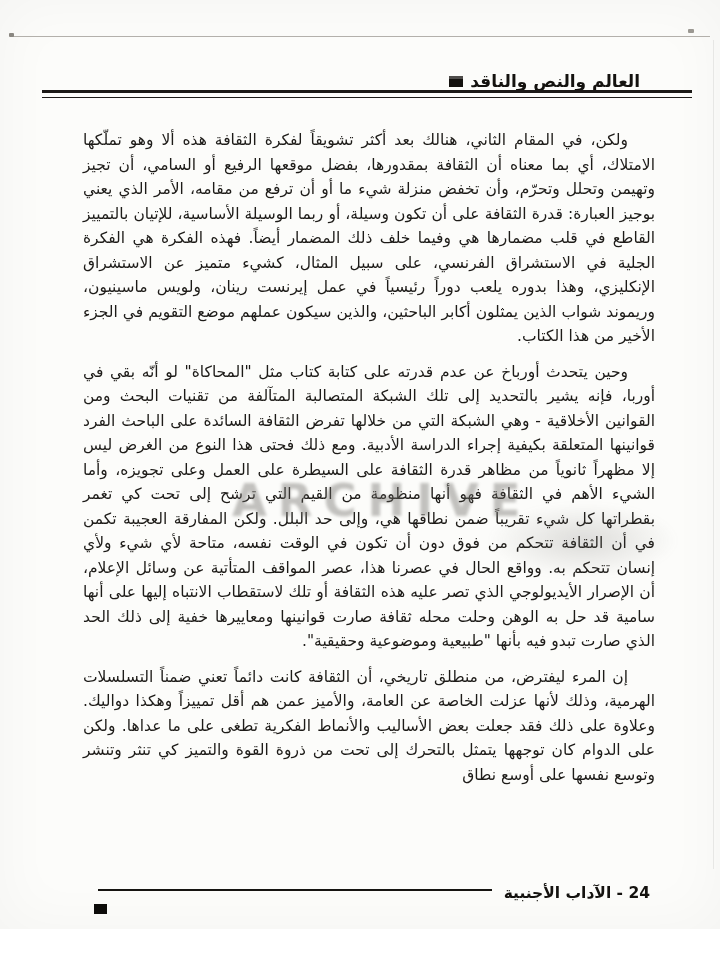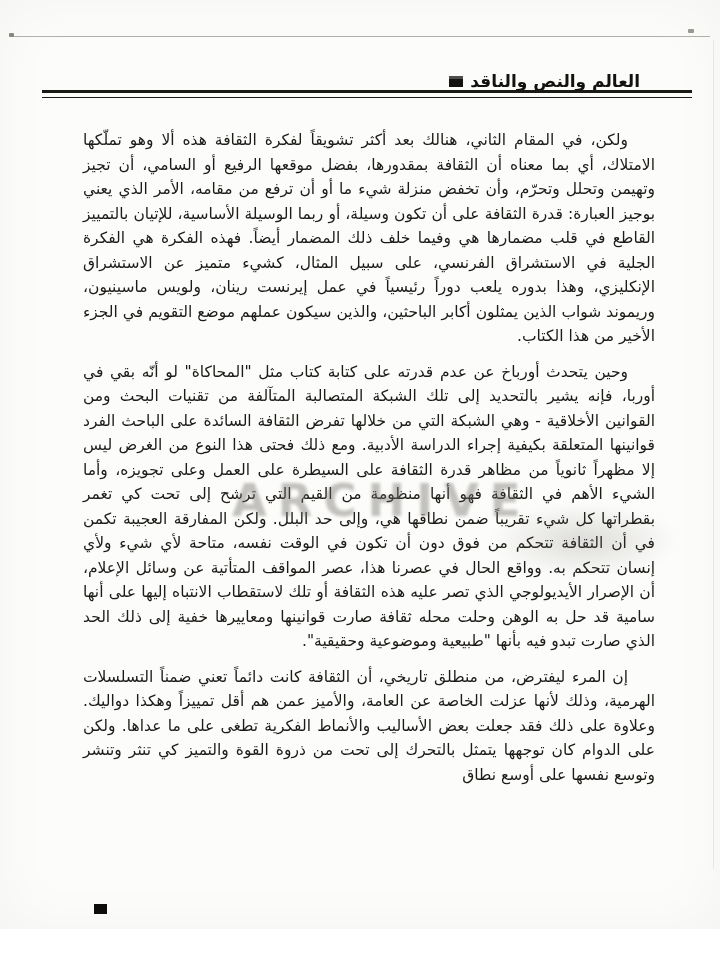--- a/index.html
+++ b/index.html
@@ -147,15 +147,19 @@
 
   <main class="body-text">
     <p>ولكن، في المقام الثاني، هنالك بعد أكثر تشويقاً لفكرة الثقافة هذه ألا وهو تملّكها الامتلاك، أي بما معناه أن الثقافة بمقدورها، بفضل موقعها الرفيع أو السامي، أن تجيز وتهيمن وتحلل وتحرّم، وأن تخفض منزلة شيء ما أو أن ترفع من مقامه، الأمر الذي يعني بوجيز العبارة: قدرة الثقافة على أن تكون وسيلة، أو ربما الوسيلة الأساسية، للإتيان بالتمييز القاطع في قلب مضمارها هي وفيما خلف ذلك المضمار أيضاً. فهذه الفكرة هي الفكرة الجلية في الاستشراق الفرنسي، على سبيل المثال، كشيء متميز عن الاستشراق الإنكليزي، وهذا بدوره يلعب دوراً رئيسياً في عمل إيرنست رينان، ولويس ماسينيون، وريموند شواب الذين يمثلون أكابر الباحثين، والذين سيكون عملهم موضع التقويم في الجزء الأخير من هذا الكتاب.</p>
     <p>وحين يتحدث أورباخ عن عدم قدرته على كتابة كتاب مثل "المحاكاة" لو أنّه بقي في أوربا، فإنه يشير بالتحديد إلى تلك الشبكة المتصالبة المتآلفة من تقنيات البحث ومن القوانين الأخلاقية - وهي الشبكة التي من خلالها تفرض الثقافة السائدة على الباحث الفرد قوانينها المتعلقة بكيفية إجراء الدراسة الأدبية. ومع ذلك فحتى هذا النوع من الغرض ليس إلا مظهراً ثانوياً من مظاهر قدرة الثقافة على السيطرة على العمل وعلى تجويزه، وأما الشيء الأهم في الثقافة فهو أنها منظومة من القيم التي ترشح إلى تحت كي تغمر بقطراتها كل شيء تقريباً ضمن نطاقها هي، وإلى حد البلل. ولكن المفارقة العجيبة تكمن في أن الثقافة تتحكم من فوق دون أن تكون في الوقت نفسه، متاحة لأي شيء ولأي إنسان تتحكم به. وواقع الحال في عصرنا هذا، عصر المواقف المتأتية عن وسائل الإعلام، أن الإصرار الأيديولوجي الذي تصر عليه هذه الثقافة أو تلك لاستقطاب الانتباه إليها على أنها سامية قد حل به الوهن وحلت محله ثقافة صارت قوانينها ومعاييرها خفية إلى ذلك الحد الذي صارت تبدو فيه بأنها "طبيعية وموضوعية وحقيقية".</p>
     <p>إن المرء ليفترض، من منطلق تاريخي، أن الثقافة كانت دائماً تعني ضمناً التسلسلات الهرمية، وذلك لأنها عزلت الخاصة عن العامة، والأميز عمن هم أقل تمييزاً وهكذا دواليك. وعلاوة على ذلك فقد جعلت بعض الأساليب والأنماط الفكرية تطغى على ما عداها. ولكن على الدوام كان توجهها يتمثل بالتحرك إلى تحت من ذروة القوة والتميز كي تنثر وتنشر وتوسع نفسها على أوسع نطاق</p>
   </main>
 
   <div class="watermark">ARCHIVE</div>
   <div class="smudge"></div>
 
+  <div class="footer-row">
+    <span class="footer-rule"></span>
+    <span class="footer-label">24 - الآداب الأجنبية</span>
+  </div>
   <span class="footer-square"></span>
 
 </div>
 
 </body></html>

